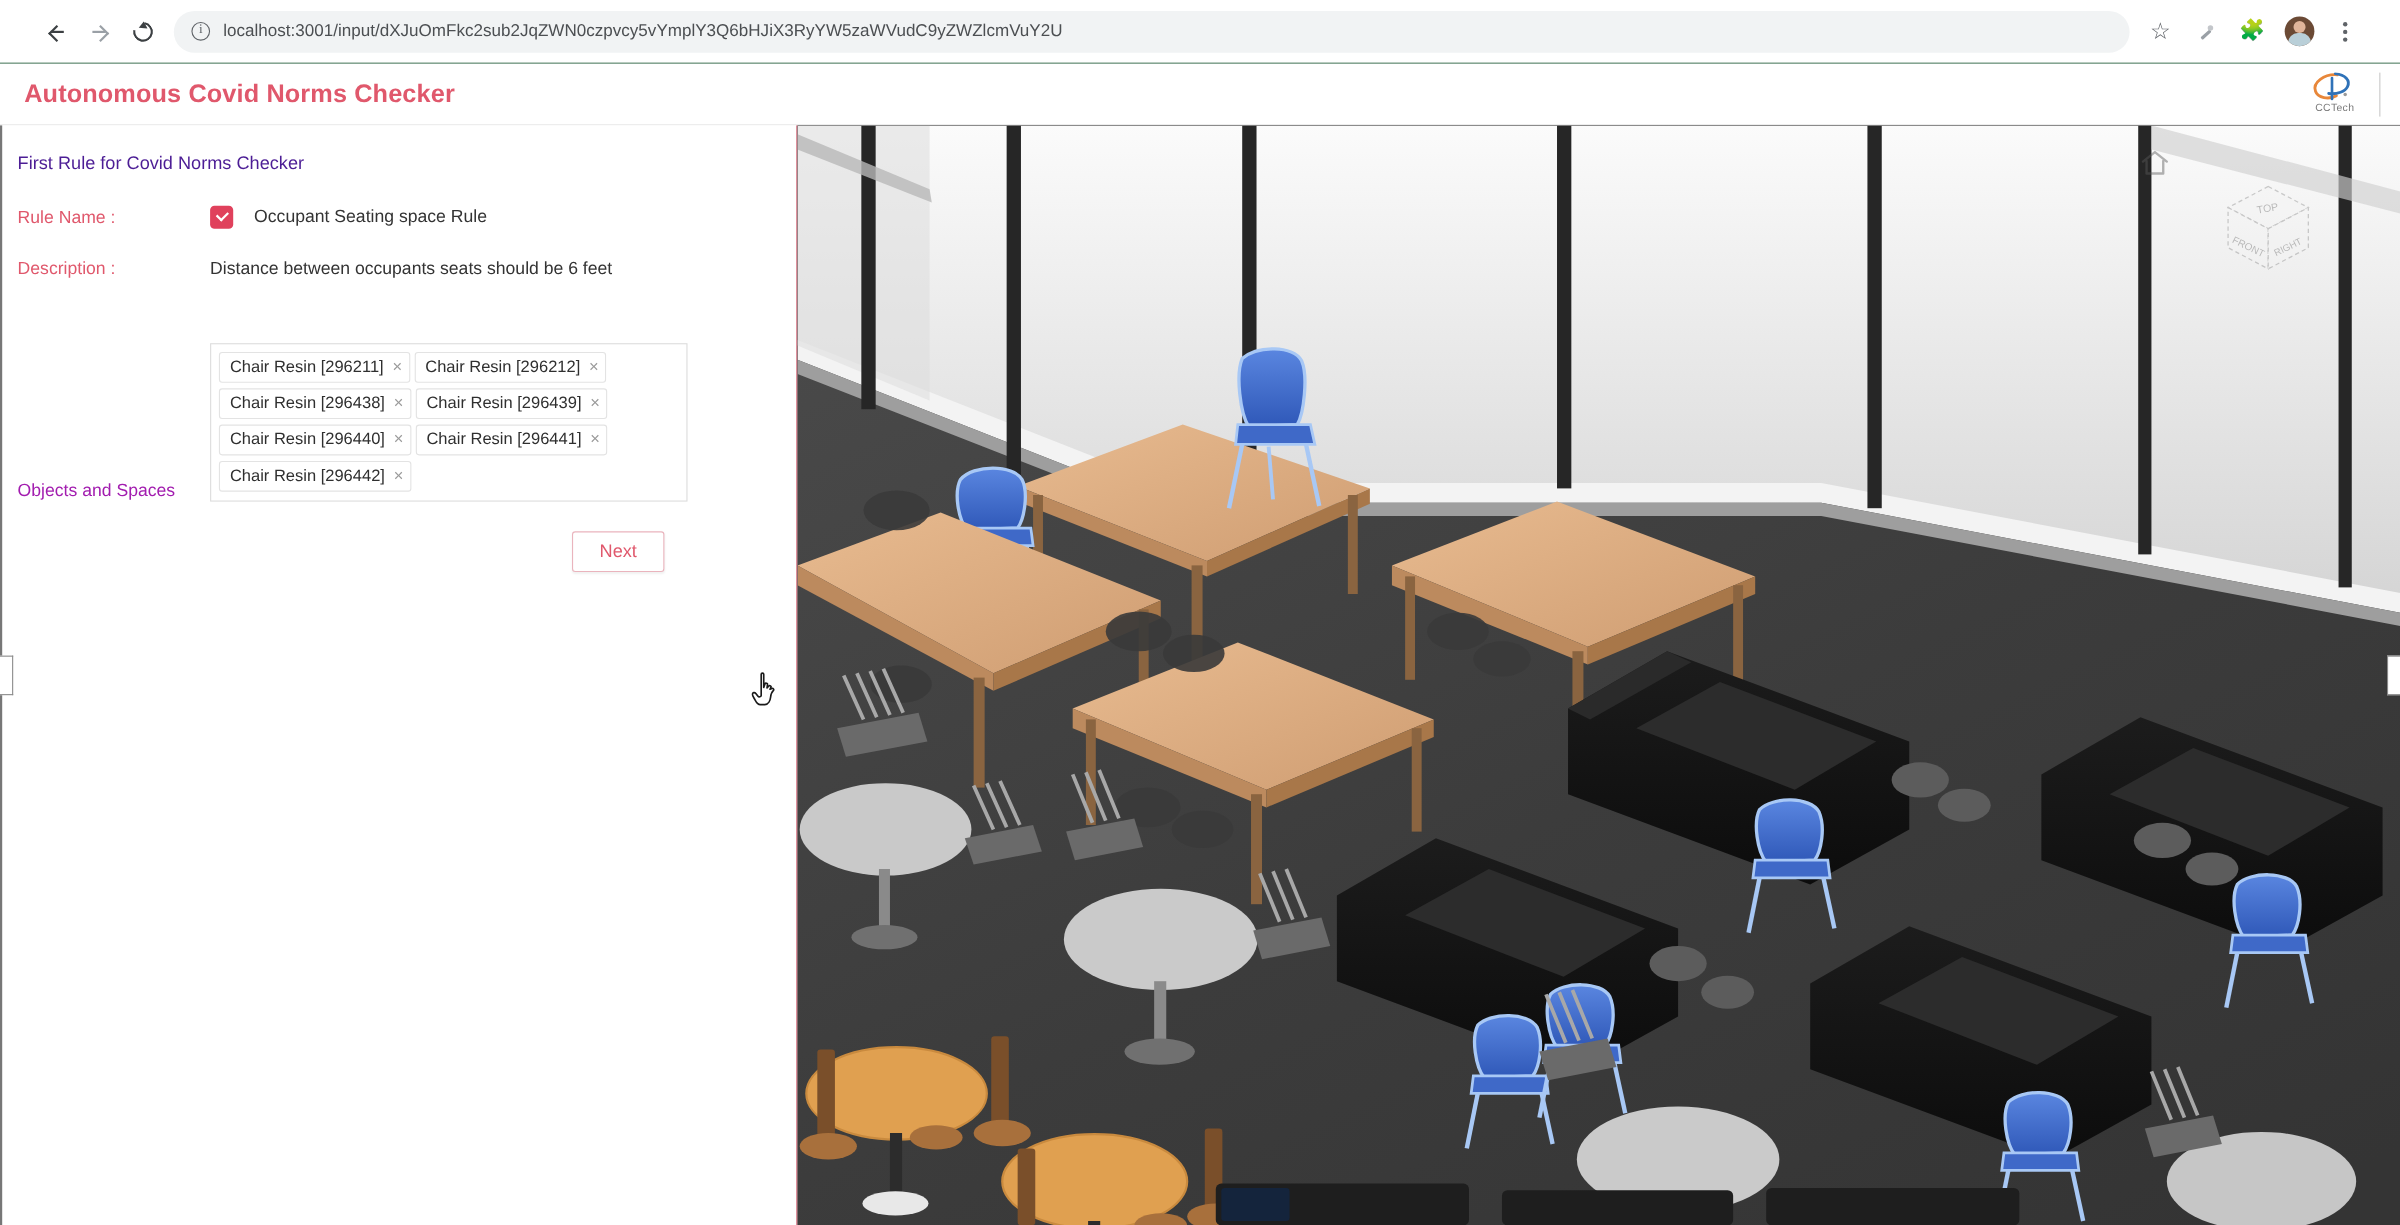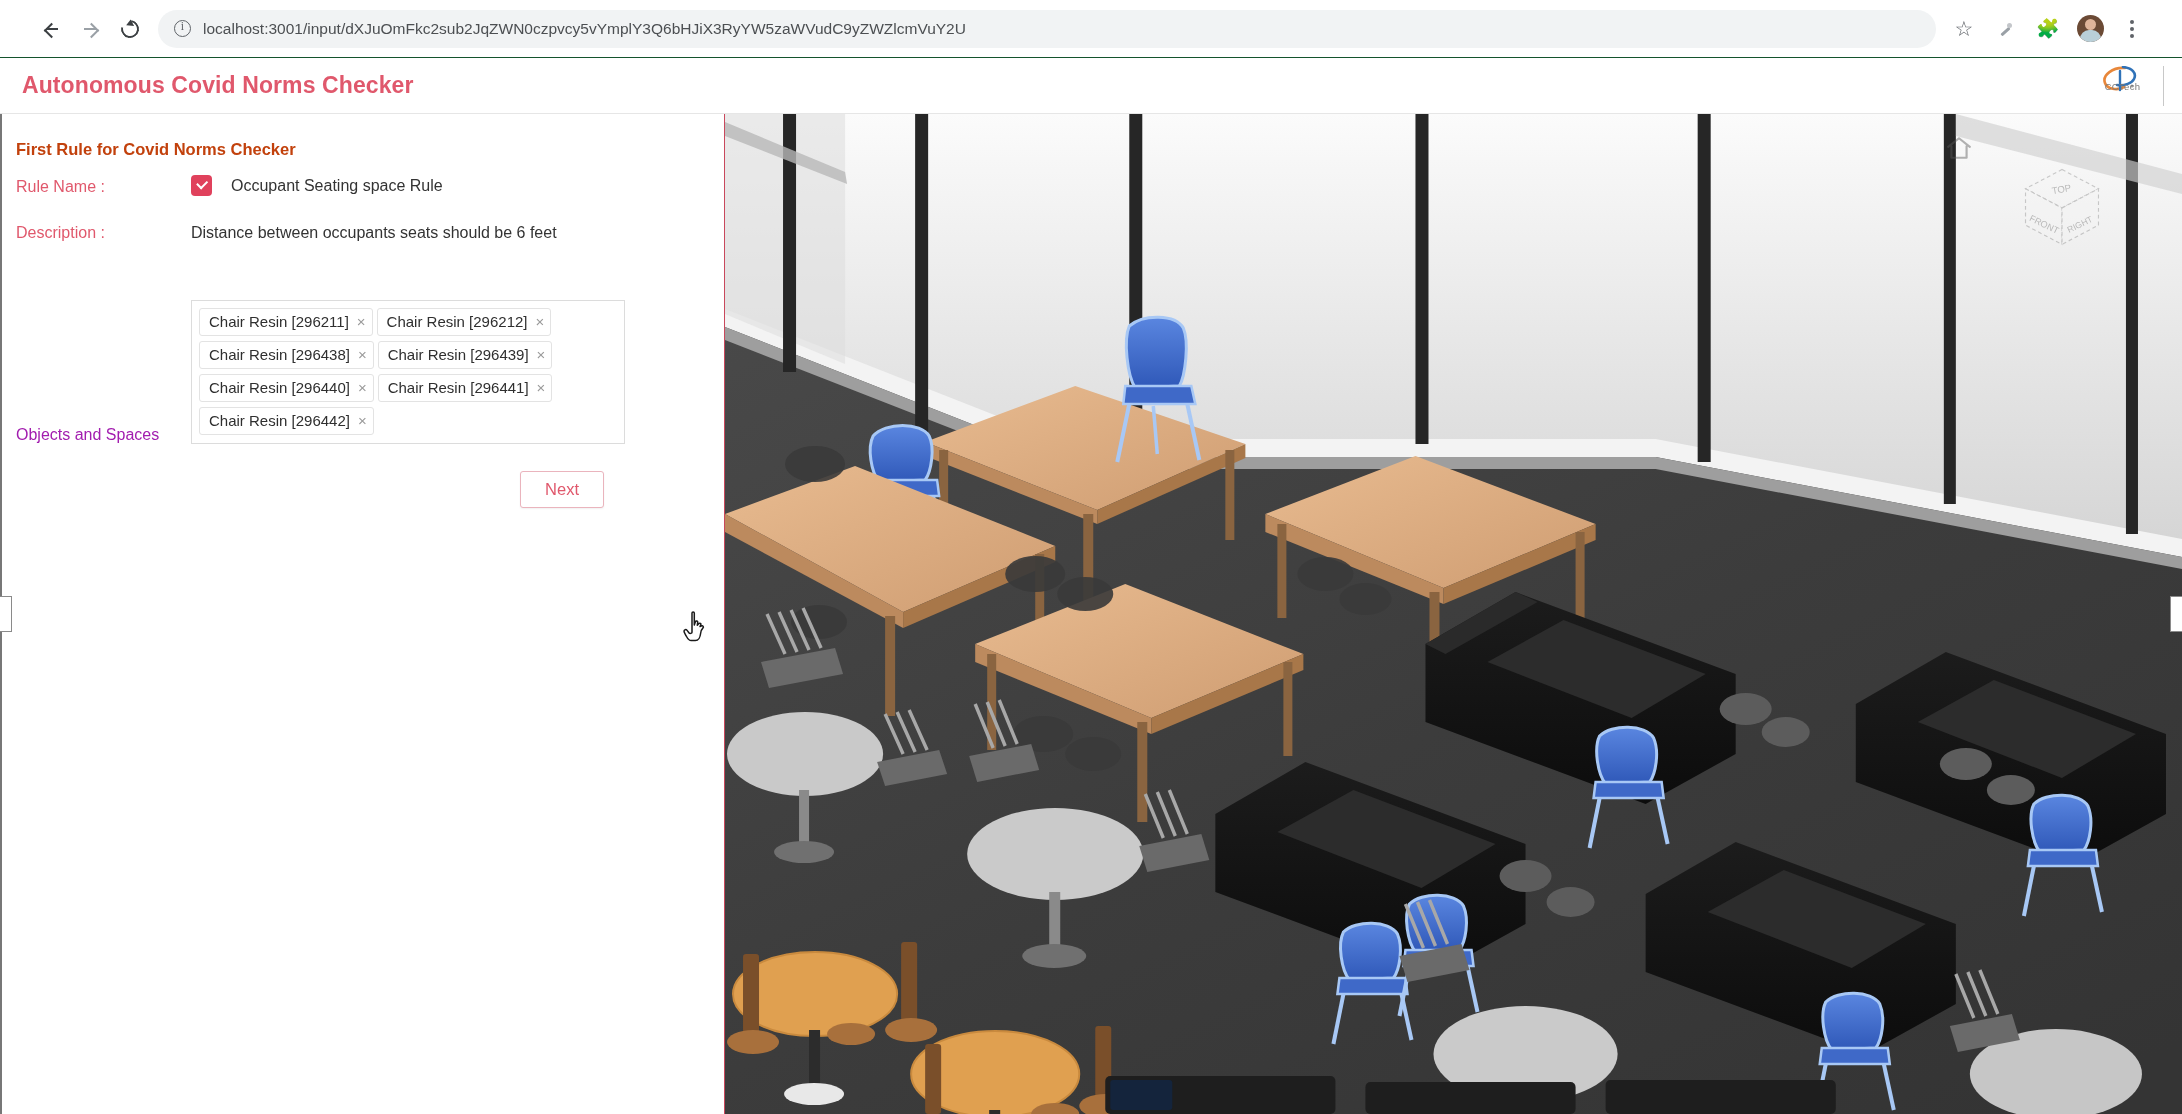--- a/index.html
+++ b/index.html
@@ -106,29 +106,29 @@
   
   .app { flex: 1; display: flex; flex-direction: column; background:#fff; min-height:0; }
   .app-header {
     height: 56px; display: flex; align-items: center; justify-content: space-between;
     padding: 0 18px 0 22px; border-bottom: 1px solid #e6e6e6; background:#fff; flex:none;
   }
   .app-title { font-size: 23px; color: #e0586c; font-weight: 700; letter-spacing: .1px; }
   .logo { display: flex; align-items: center; gap: 14px; }
   .logo-mark { width: 56px; height: 44px; position: relative; flex:none; }
   .logo-glyph { position:absolute; left:6px; top:2px; width:40px; height:28px; }
-  .logo-cctech { position:absolute; left:4px; bottom:16px; width:52px; text-align:center; font-size:9.5px; color:#7a7a7a; letter-spacing:.3px; }
+  .logo-cctech { position:absolute; left:4px; bottom:4px; width:52px; text-align:center; font-size:9.5px; color:#7a7a7a; letter-spacing:.3px; }
   .logo-divider { width: 1.5px; height: 40px; background: #c8c8c8; }
   .logo-text { font-size: 19.5px; line-height: 1.22; color: #2f72b8; font-weight: 400; }
 
   .body-split { flex: 1; display: flex; min-height: 0; position: relative; }
 
   
   .form-panel { width: 725px; flex:none; background:#fff; padding: 26px 0 0 0; position: relative; border-right: 1.5px solid #c9485c; }
-  .form-heading { font-size: 16.5px; color: #c2410c; padding-left: 16px; margin-bottom: 16px; font-weight: bold; }
+  .form-heading { font-size: 16.5px; color: #4c1d95; padding-left: 16px; margin-bottom: 28px; }
   .form-row { display: flex; align-items: flex-end; padding-left: 16px; margin-bottom: 27px; }
   .form-label { width: 175px; flex: none; font-size: 16px; color: #e0586c; padding-top: 1px; }
   .form-label.dark { color: #a21caf; }
   .form-value { font-size: 16px; color: #333; }
   .checkbox-line { display: flex; align-items: center; gap: 19px; }
   .checkbox {
     width: 21px; height: 21px; background: #e0415c; border-radius: 4px;
     position: relative; flex:none;
   }
   .checkbox::after {

